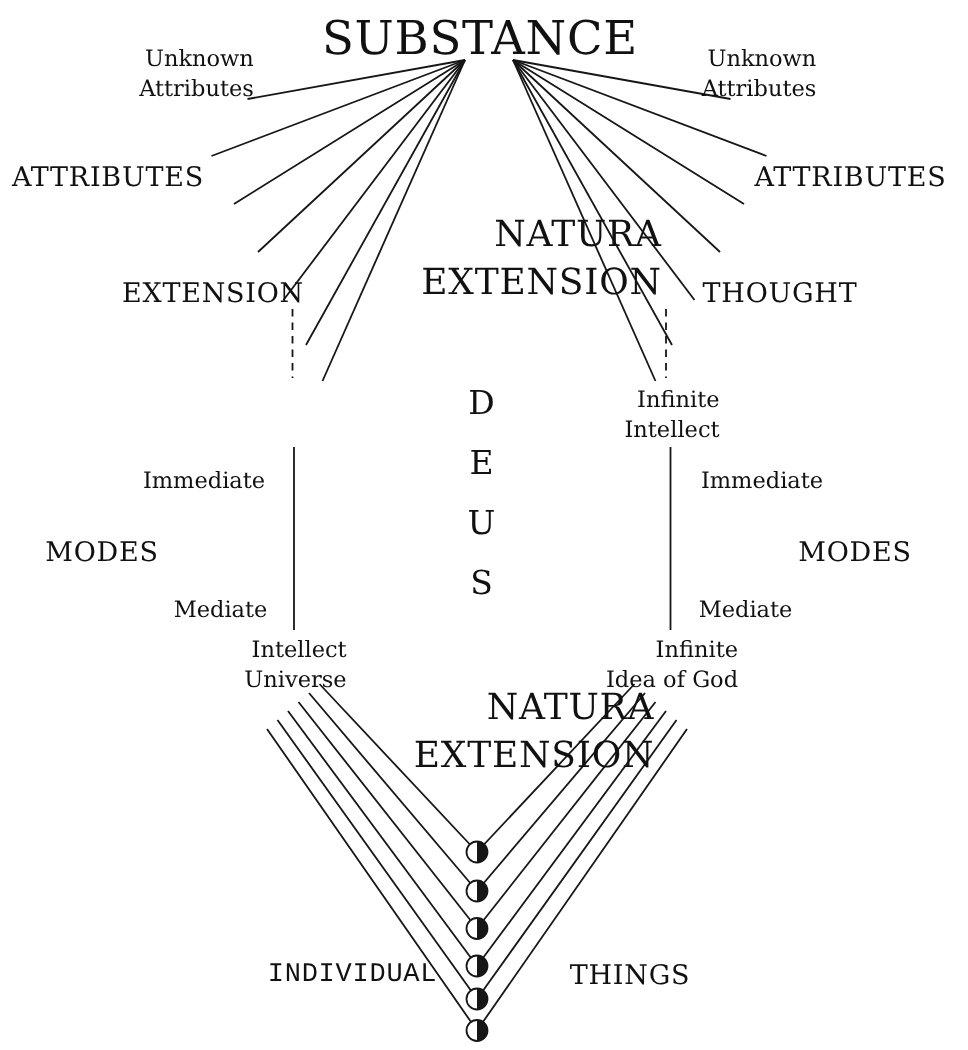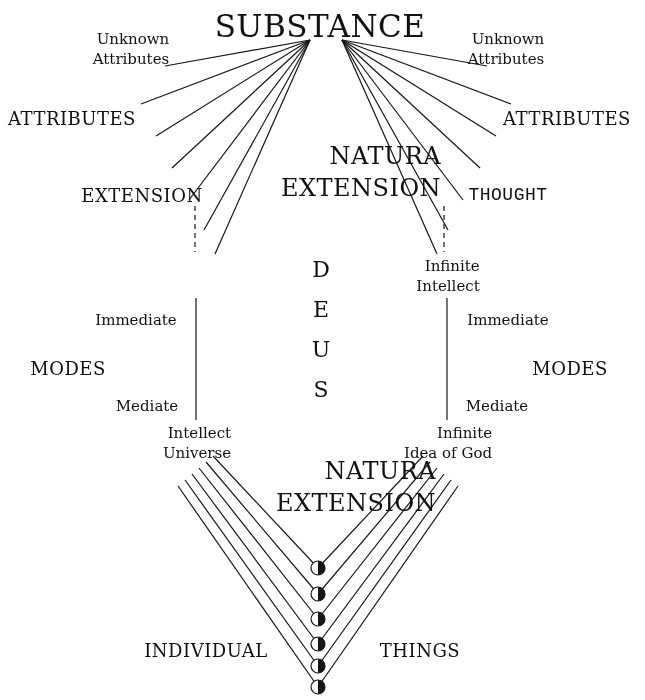--- a/index.html
+++ b/index.html
@@ -151,21 +151,21 @@
 
   <div class="lbl big" style="left:325px; top:141px;">
     <span>NATURA</span>
     <span>EXTENSION</span>
   </div>
 
   <div class="lbl med" style="left:142px; top:184px;">
     <span>EXTENSION</span>
   </div>
 
-  <div class="lbl med" style="left:508px; top:184px;font-family:Liberation Mono, monospace;">
+  <div class="lbl med" style="left:520px; top:184px;">
     <span>THOUGHT</span>
   </div>
 
 
   <div class="lbl small" style="left:448px; top:257px;">
     <span>Infinite</span>
     <span>Intellect</span>
   </div>
 
   <div class="deus" style="left:321px; top:257px;">DEUS</div>
@@ -202,21 +202,21 @@
   <div class="lbl small" style="left:448px; top:424px;">
     <span>Infinite</span>
     <span>Idea of God</span>
   </div>
 
   <div class="lbl big" style="left:320px; top:456px;">
     <span>NATURA</span>
     <span>EXTENSION</span>
   </div>
 
-  <div class="lbl med" style="left:206px; top:639px;">
+  <div class="lbl med" style="left:235px; top:639px;font-family:Liberation Mono, monospace;">
     <span>INDIVIDUAL</span>
   </div>
 
   <div class="lbl med" style="left:420px; top:639px;">
     <span>THINGS</span>
   </div>
 
 </div>
 
 </body></html>

